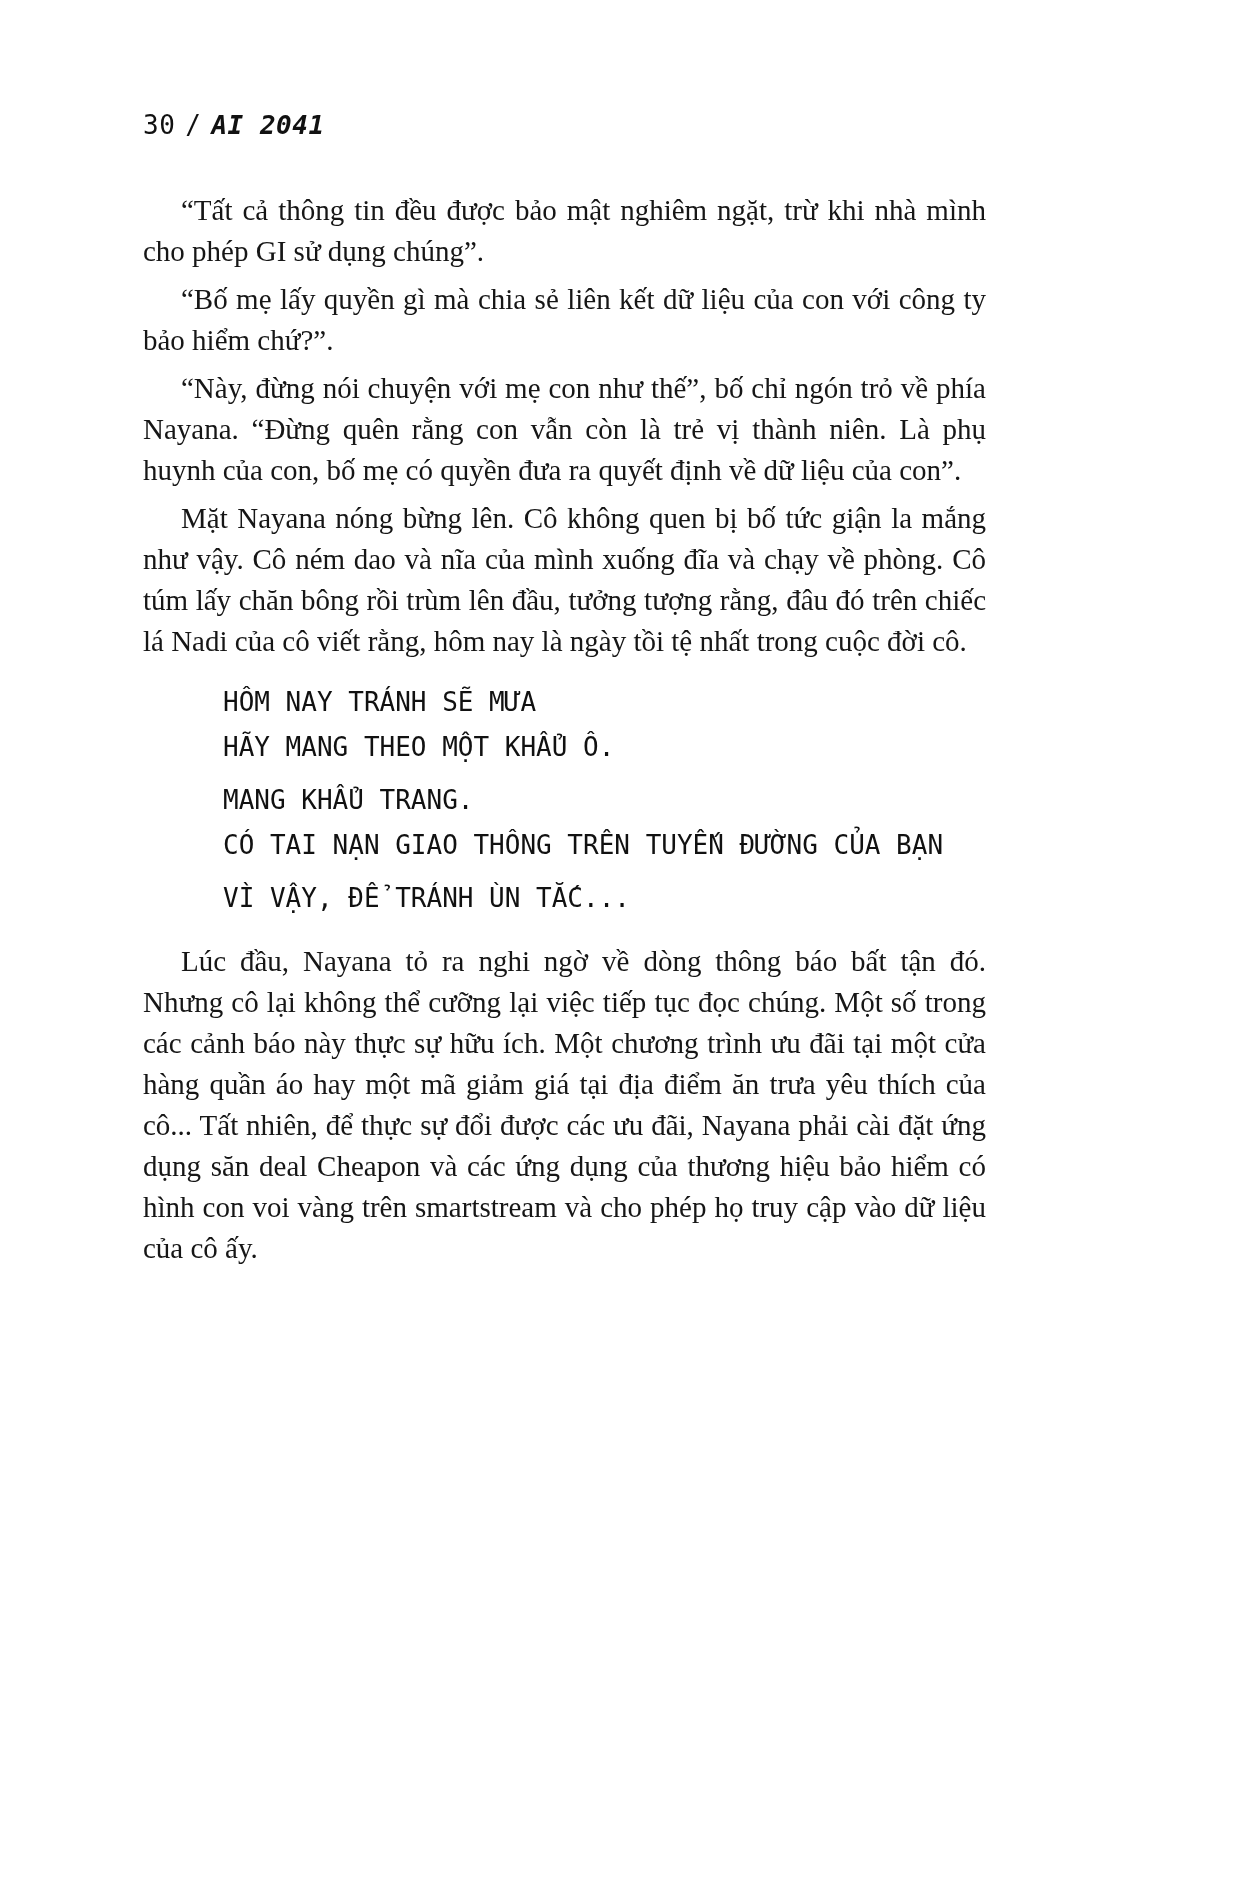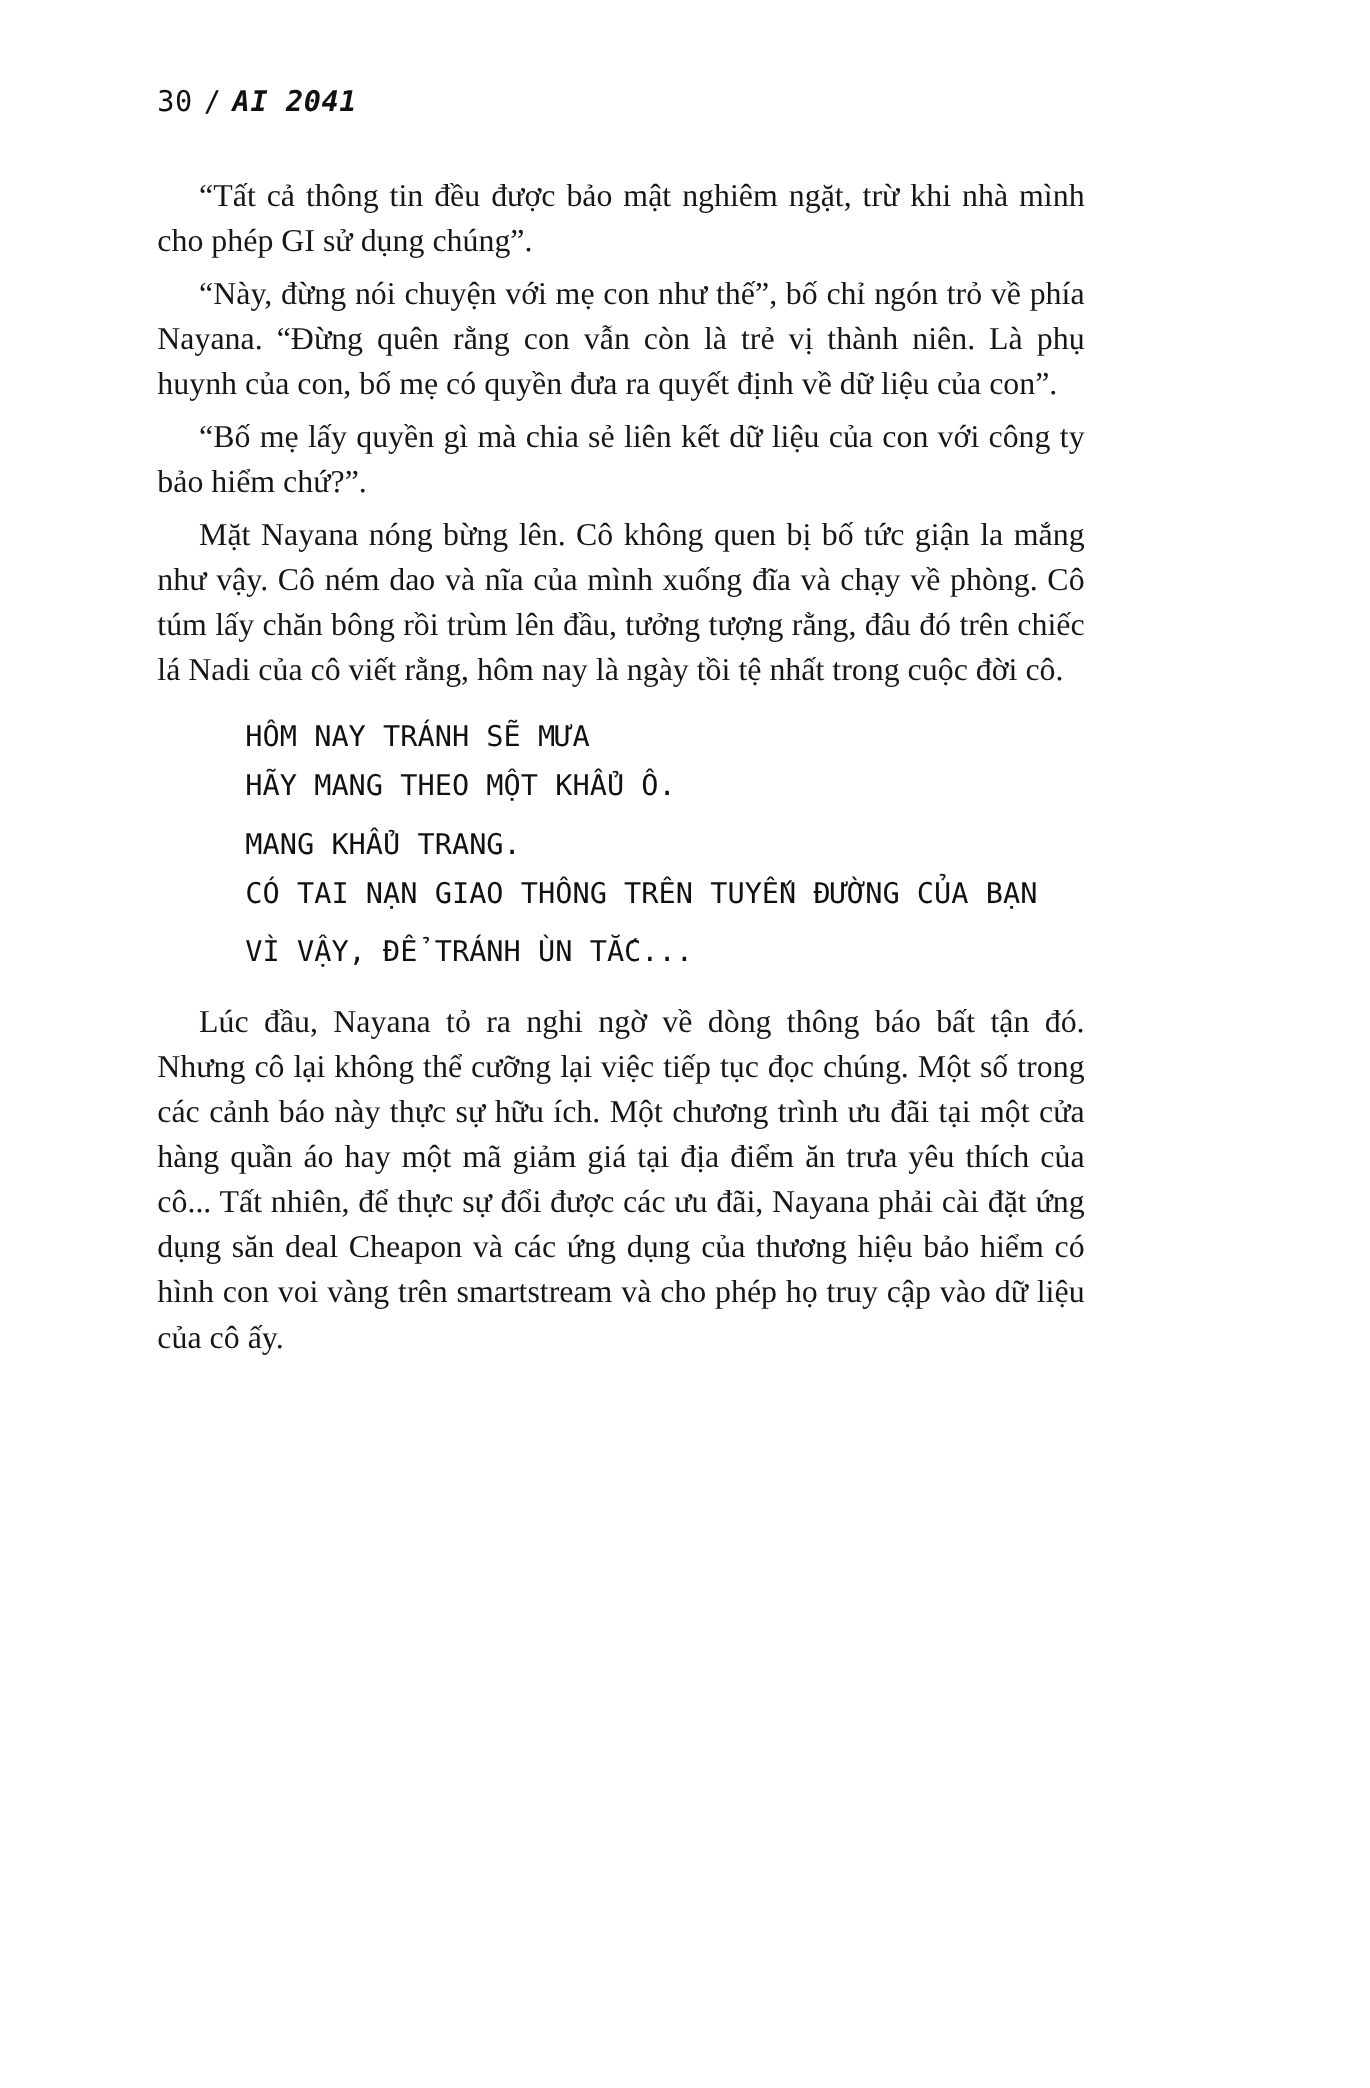--- a/index.html
+++ b/index.html
@@ -7,21 +7,21 @@
     padding: 0;
     background: #ffffff;
   }
   .page {
     position: relative;
     width: 1129px;
     min-height: 1898px;
     box-sizing: border-box;
     background: #ffffff;
     color: #161616;
-    padding: 78px 143px 60px 143px;
+    padding: 110px 143px 60px 143px;
     font-family: "Liberation Serif", serif;
   }
   .running-head {
     font-family: "DejaVu Sans Mono", monospace;
     font-size: 26px;
     letter-spacing: 0.5px;
     color: #111111;
     margin-bottom: 50px;
     white-space: nowrap;
   }
@@ -67,22 +67,22 @@
 
 <div class="page">
 
   <header class="running-head">
     <span class="page-number">30</span><span class="separator">/</span><span class="book-title">AI 2041</span>
   </header>
 
   <main class="body-text">
 
     <p class="para">“Tất cả thông tin đều được bảo mật nghiêm ngặt, trừ khi nhà mình cho phép GI sử dụng chúng”.</p>
+    <p class="para">“Bố mẹ lấy quyền gì mà chia sẻ liên kết dữ liệu của con với công ty bảo hiểm chứ?”.</p>
     <p class="para">“Này, đừng nói chuyện với mẹ con như thế”, bố chỉ ngón trỏ về phía Nayana. “Đừng quên rằng con vẫn còn là trẻ vị thành niên. Là phụ huynh của con, bố mẹ có quyền đưa ra quyết định về dữ liệu của con”.</p>
-    <p class="para">“Bố mẹ lấy quyền gì mà chia sẻ liên kết dữ liệu của con với công ty bảo hiểm chứ?”.</p>
     <p class="para">Mặt Nayana nóng bừng lên. Cô không quen bị bố tức giận la mắng như vậy. Cô ném dao và nĩa của mình xuống đĩa và chạy về phòng. Cô túm lấy chăn bông rồi trùm lên đầu, tưởng tượng rằng, đâu đó trên chiếc lá Nadi của cô viết rằng, hôm nay là ngày tồi tệ nhất trong cuộc đời cô.</p>
 
     <section class="notifications">
       <div class="notif-line">HÔM NAY TRÁNH SẼ MƯA</div>
       <div class="notif-line">HÃY MANG THEO MỘT KHẨU Ô.</div>
       <div class="notif-line">MANG KHẨU TRANG.</div>
       <div class="notif-line">CÓ TAI NẠN GIAO THÔNG TRÊN TUYẾN ĐƯỜNG CỦA BẠN</div>
       <div class="notif-line">VÌ VẬY, ĐỂ TRÁNH ÙN TẮC...</div>
     </section>
 

